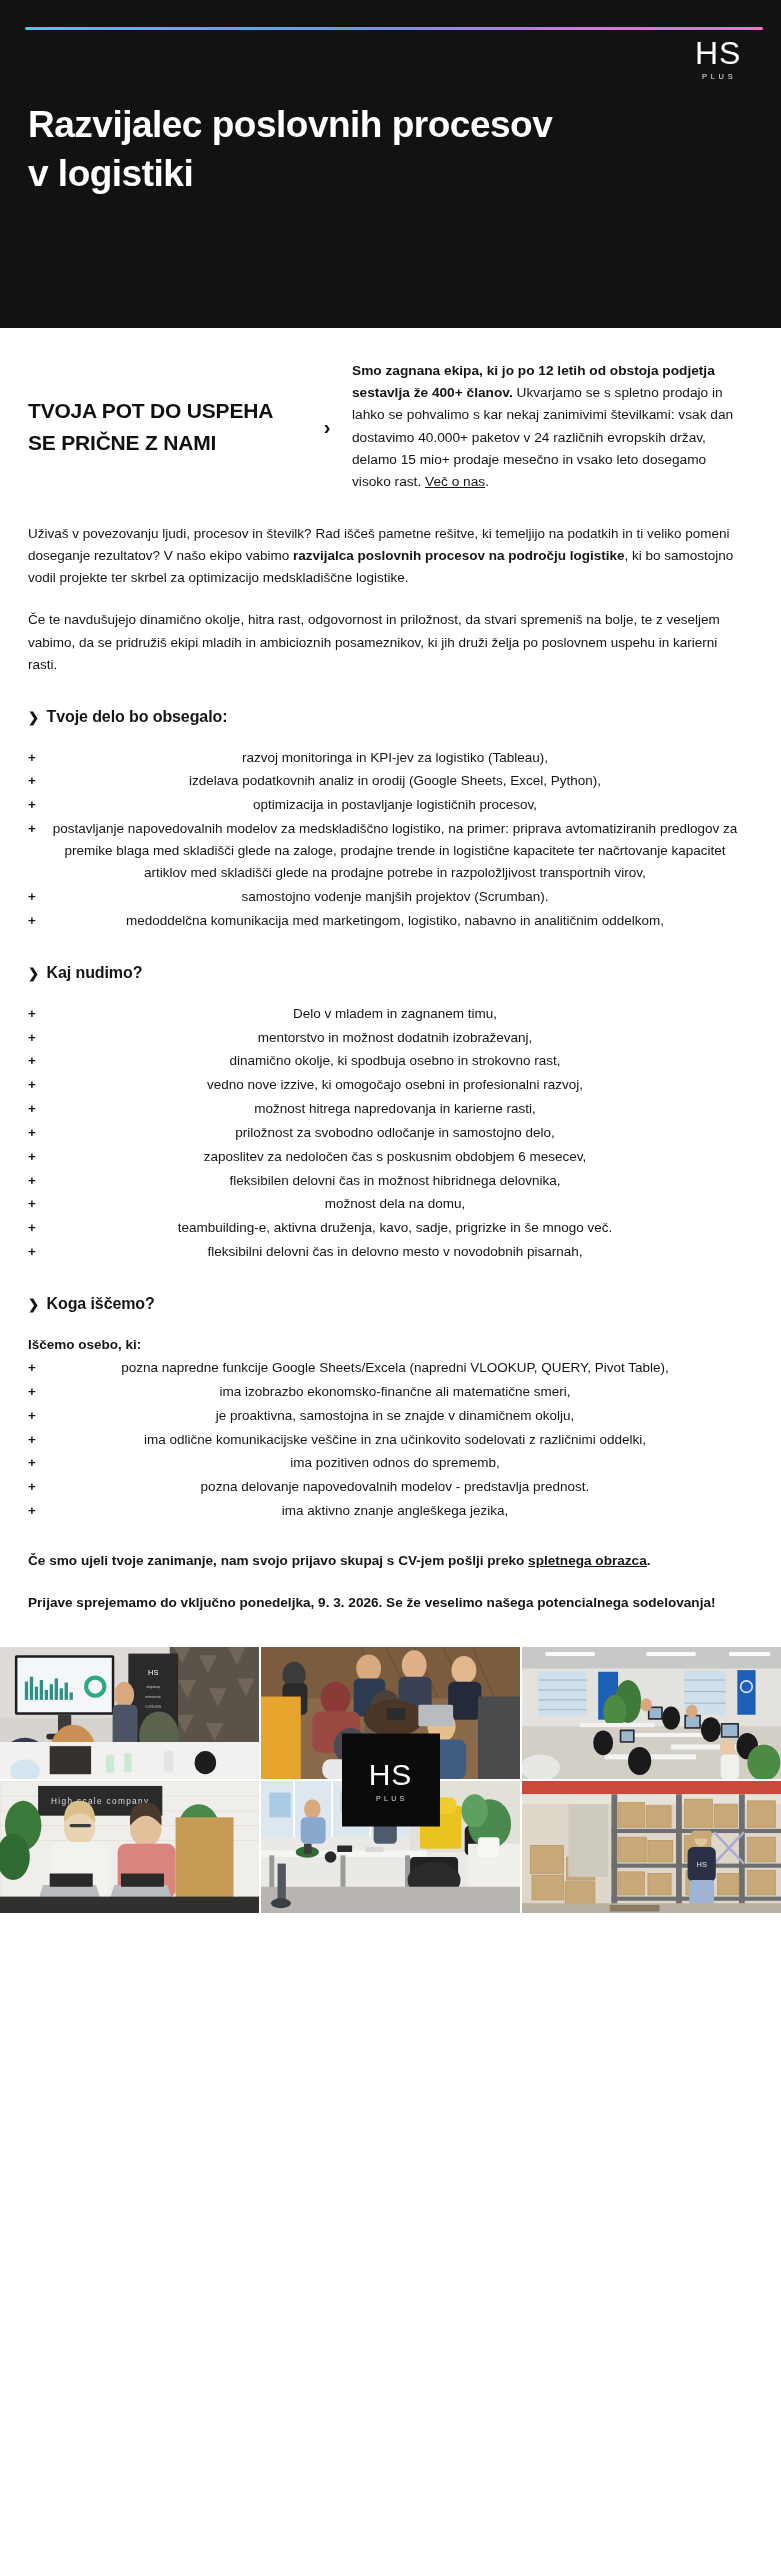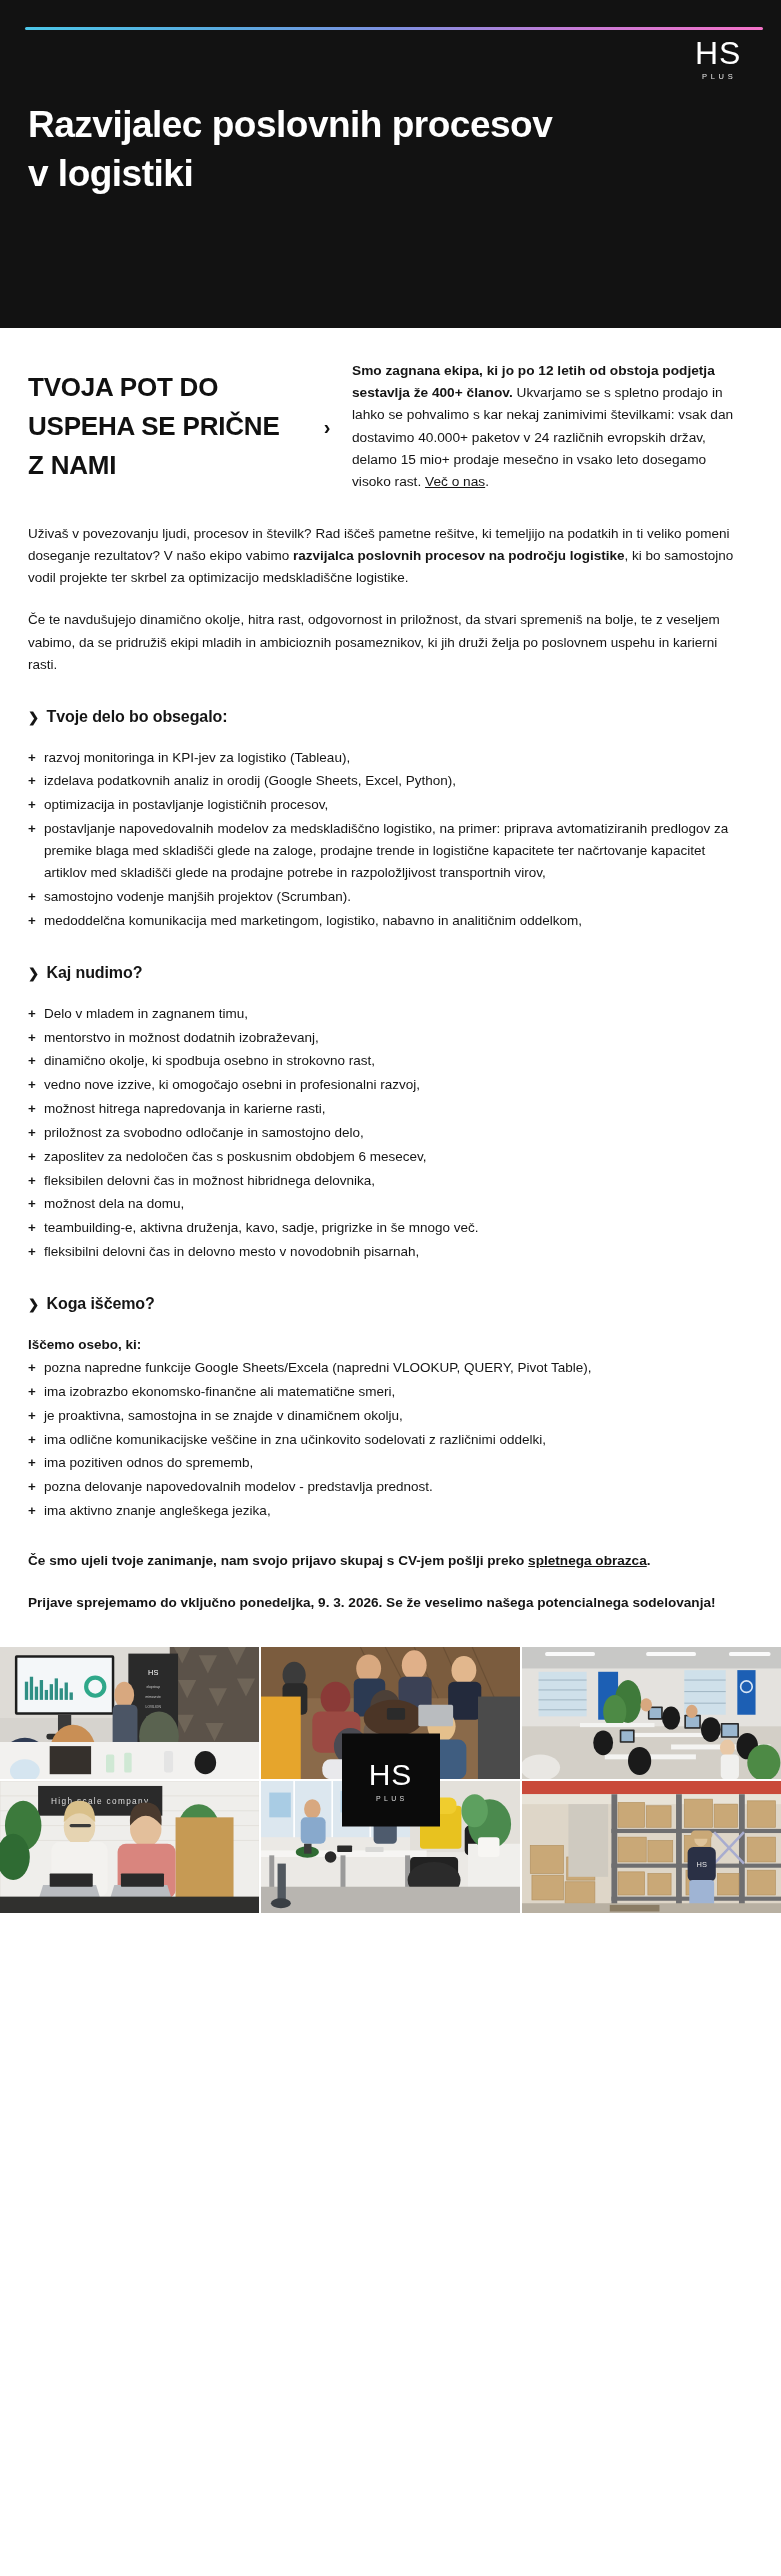--- a/index.html
+++ b/index.html
@@ -77,21 +77,21 @@
   
   .intro {
     display: flex;
     align-items: center;
     padding: 32px 33px 8.3px 28px;
     gap: 0;
   }
   .intro-left {
     width: 274px;
     flex: 0 0 274px;
-    font-size: 26px;
+    font-size: 21px;
     font-weight: 800;
     line-height: 1.5;
     letter-spacing: -0.2px;
     text-transform: uppercase;
     color: #111;
   }
   .intro-chev {
     flex: 0 0 50px;
     text-align: center;
     font-size: 20px;
@@ -132,20 +132,21 @@
     font-size: 13.3px;
     font-weight: 800;
   }
 
   ul.bullets { list-style: none; margin: 0 0 3.3px 0; padding: 0; }
   ul.bullets li {
     position: relative;
     padding-left: 16px;
     margin-bottom: 1.7px;
     line-height: 1.64;
+    text-align: center;
   }
   ul.bullets li::before {
     content: "+";
     position: absolute;
     left: 0;
     top: 0;
     font-weight: 800;
     font-size: 13.3px;
   }
 

